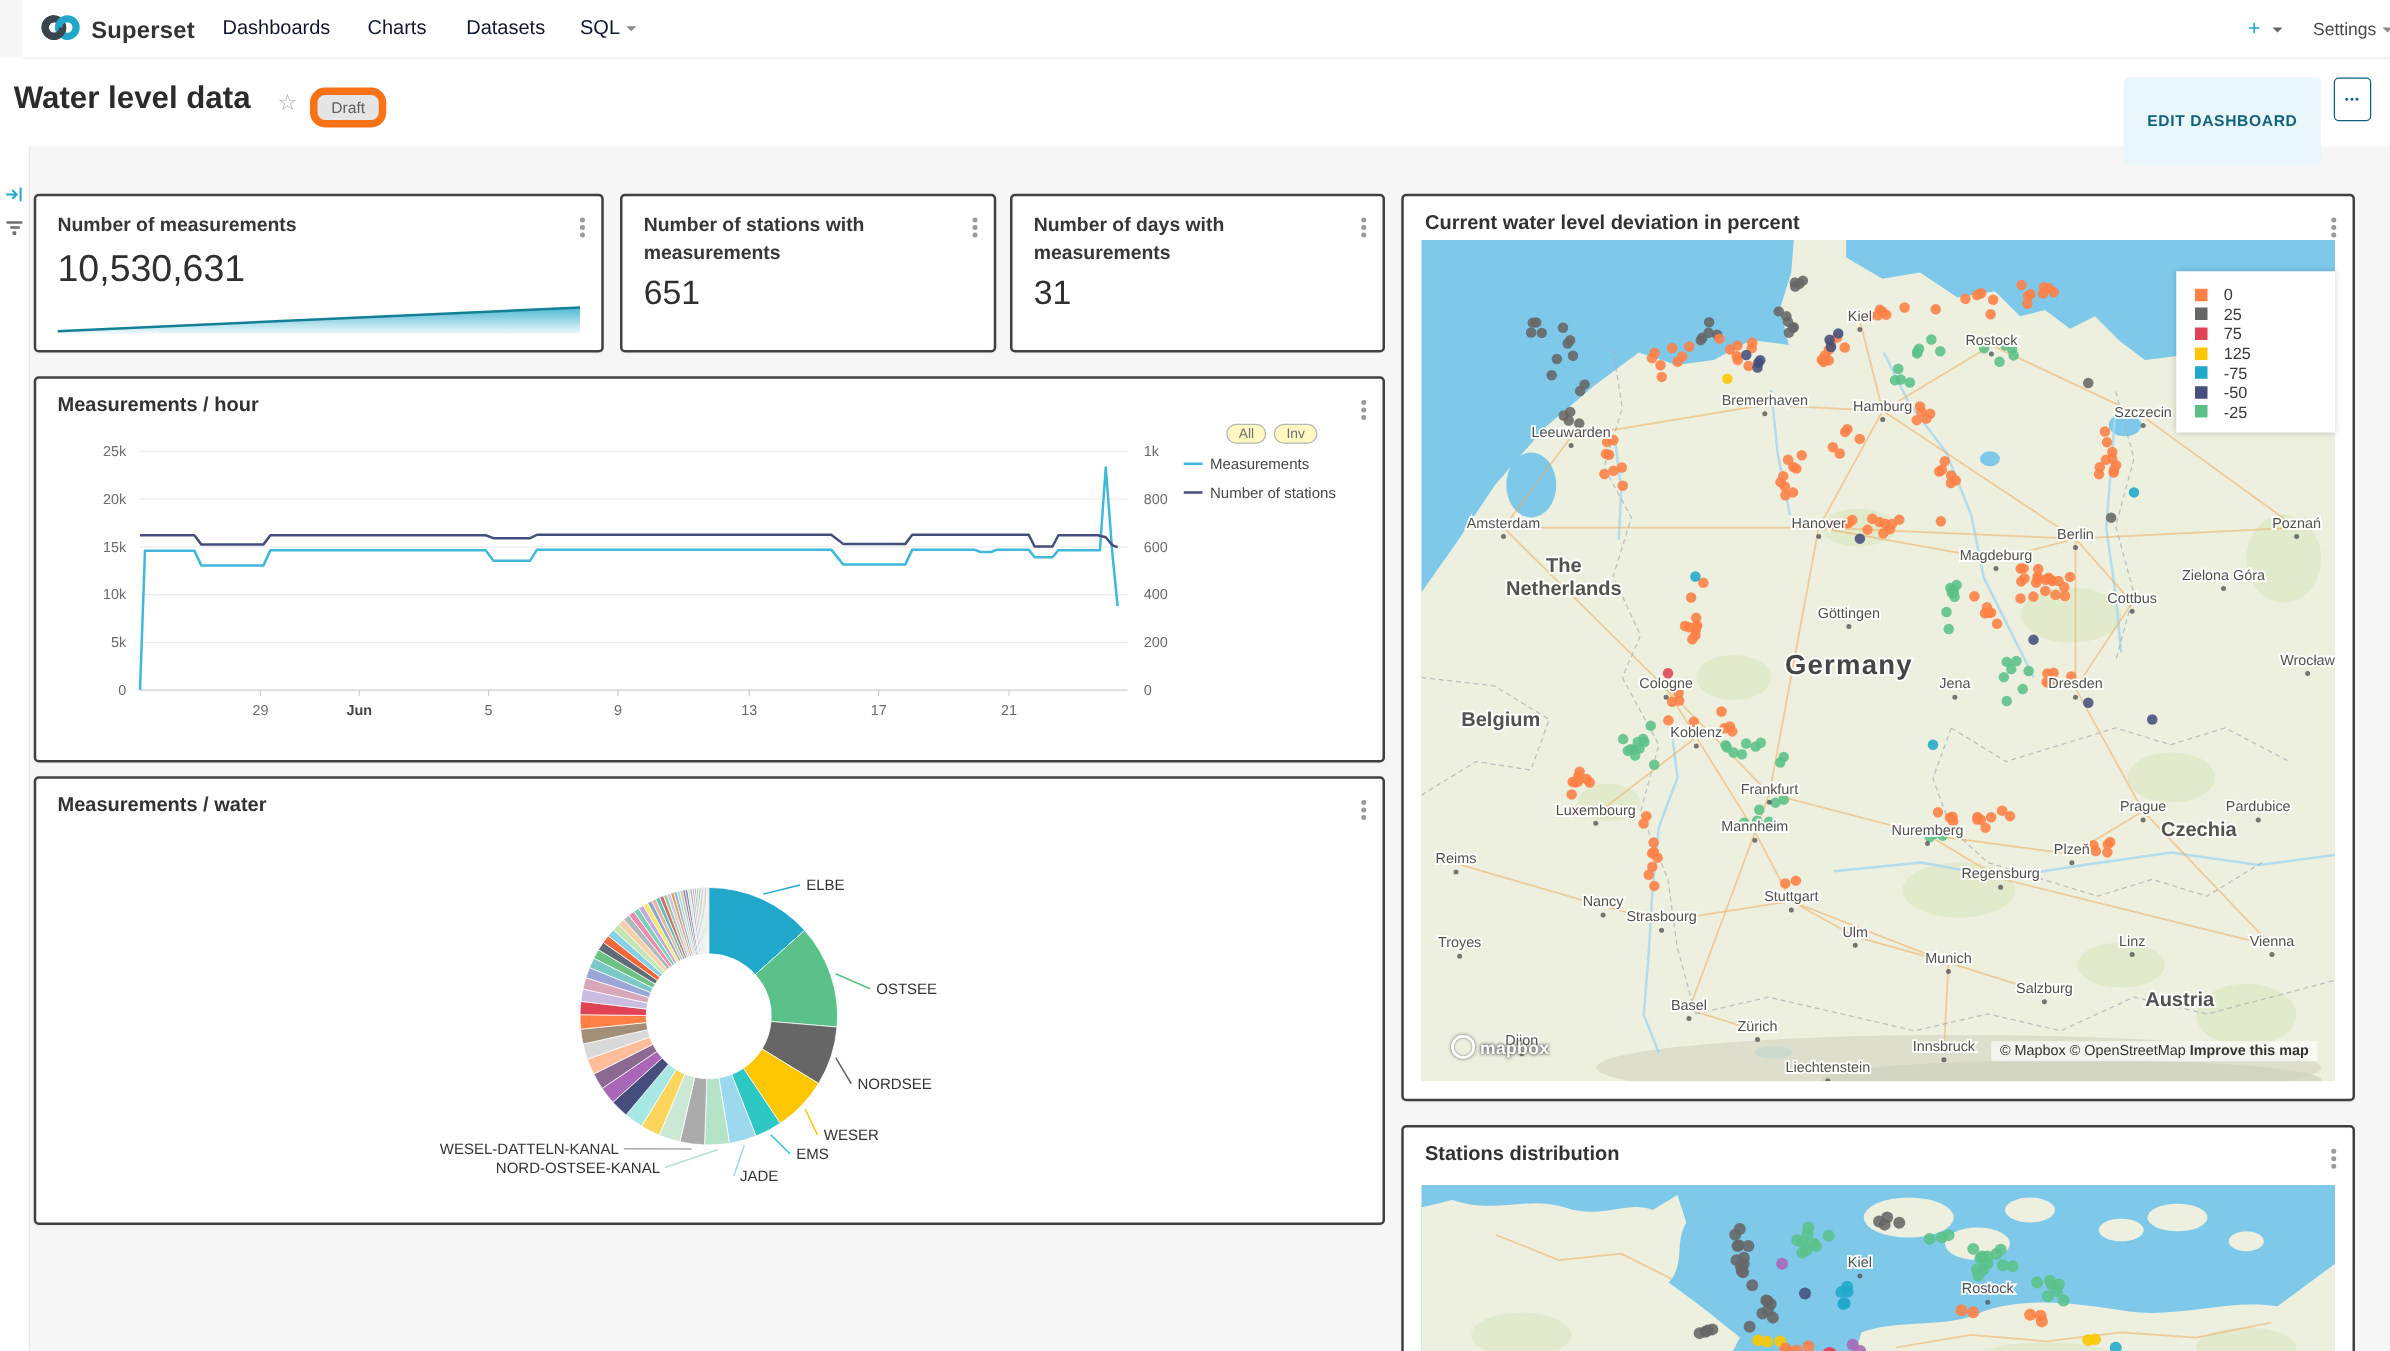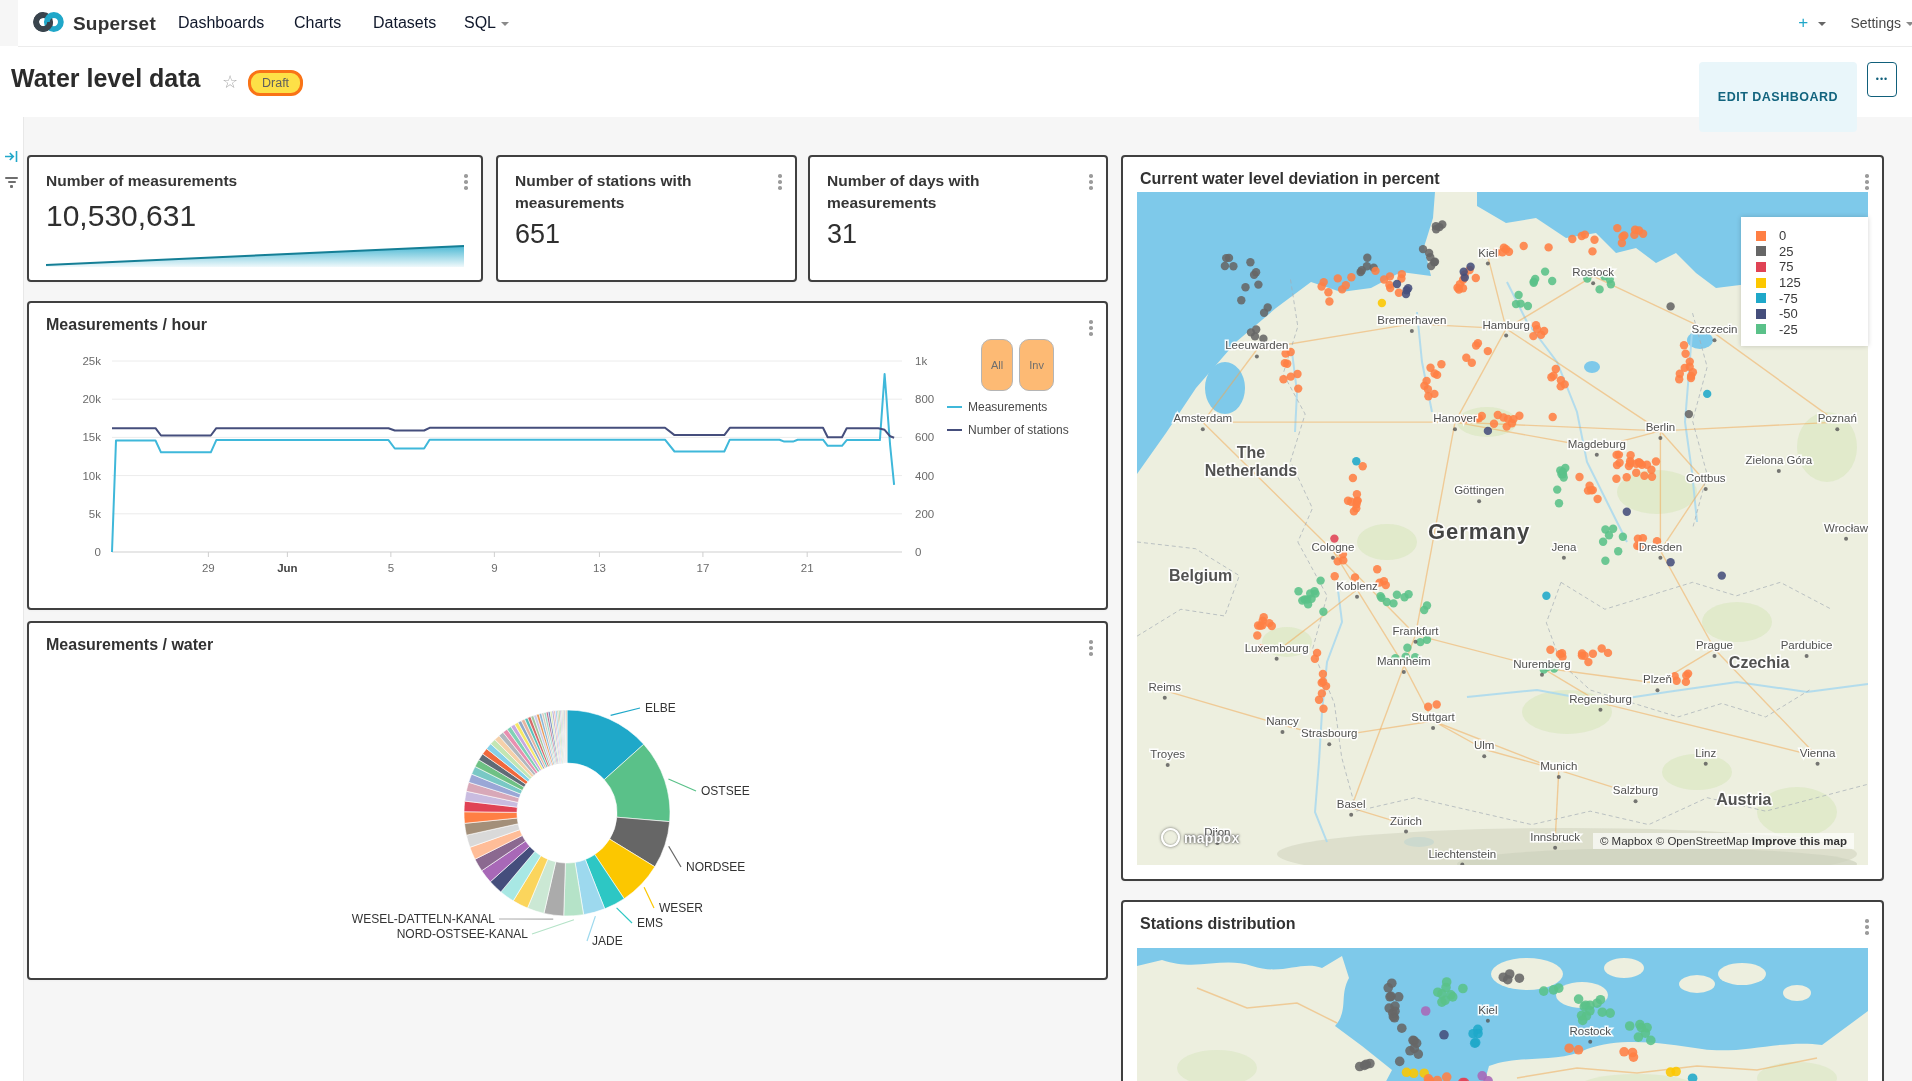--- a/index.html
+++ b/index.html
@@ -10,21 +10,21 @@
   #brand .brandname{font-size:19px;font-weight:bold;color:#333;letter-spacing:.2px;}
   .navitem{position:absolute;top:0;height:46px;line-height:46px;font-size:16px;color:#0f172a;cursor:pointer;}
   .caret{display:inline-block;margin-left:5px;border-left:4px solid transparent;border-right:4px solid transparent;border-top:4px solid #8a8a8a;vertical-align:2px;}
   #nav-plus{position:absolute;right:104px;top:0;height:46px;line-height:46px;color:#20A7C9;font-size:17px;cursor:pointer;}
   #nav-plus .caret{border-top-color:#666;}
   #nav-settings{position:absolute;right:16px;top:0;height:46px;line-height:46px;font-size:14px;color:#484848;cursor:pointer;}
   
   #pagehead{position:absolute;left:0;top:46px;width:1912px;height:71px;background:#fff;z-index:20;}
   #page-title{position:absolute;left:11px;top:18px;font-size:25px;font-weight:bold;color:#2b2b2b;}
   #fav-star{position:absolute;left:222px;top:25px;font-size:18px;color:#ababab;cursor:pointer;}
-  #draft-badge{position:absolute;left:248px;top:24px;padding:3px 11px;background:#fde047;border:3px solid #f97316;border-radius:12px;font-size:12.5px;color:#5f5f5f;}
+  #draft-badge{position:absolute;left:248px;top:24px;padding:3px 11px;background:#e5e5e5;border:6px solid #f97316;border-radius:12px;font-size:12.5px;color:#5f5f5f;}
   #edit-btn{position:absolute;right:55px;top:16px;padding:28px 19px;background:#E9F6FA;color:#12647E;font-size:12.5px;font-weight:bold;letter-spacing:.5px;border-radius:4px;cursor:pointer;}
   #more-btn{position:absolute;right:15px;top:16px;width:28px;height:33px;border:1.5px solid #11607B;border-radius:4px;color:#11607B;font-size:9px;letter-spacing:1px;text-align:center;line-height:33px;cursor:pointer;background:#fff;}
   
   #filterbar{position:absolute;left:0;top:117px;width:23px;height:964px;background:#fff;border-right:1px solid #E8E8E8;z-index:5;}
   #expand-icon{position:absolute;left:4px;top:32px;cursor:pointer;}
   #funnel-icon{position:absolute;left:4px;top:60px;cursor:pointer;display:flex;flex-direction:column;align-items:center;gap:2px;width:15px;}
   #funnel-icon i{display:block;height:2.2px;background:#6E6E6E;border-radius:1px;}
   
   .card{position:absolute;background:#fff;border:2px solid #404040;border-radius:4px;box-shadow:0 1px 2px rgba(0,0,0,.03);}
   .panel-title{position:absolute;left:17px;top:13px;font-size:16px;font-weight:bold;color:#323232;}
@@ -41,21 +41,21 @@
   #linePanel{left:27px;top:301px;width:1077px;height:305px;}
   #donutPanel{left:27px;top:621px;width:1077px;height:355px;}
   #mapPanel{left:1121px;top:155px;width:759px;height:722px;}
   #stationsPanel{left:1121px;top:900px;width:759px;height:200px;}
   .mapbox-area{position:absolute;left:14px;overflow:hidden;background:#EDEFDF;}
   #bigmap-area{top:35px;width:731px;height:673px;}
   #stationsmap-area{top:46px;width:731px;height:140px;}
   
   #lc-legend{position:absolute;left:918px;top:36px;width:158px;}
   #lc-pills{margin-left:34px;display:flex;gap:6px;}
-  #lc-pills span{border:1px solid #b5b5b5;border-radius:10px;color:#6e6e6e;font-size:11px;padding:19px 9px;cursor:pointer;background:#fdba74;}
+  #lc-pills span{border:1px solid #b5b5b5;border-radius:10px;color:#6e6e6e;font-size:11px;padding:1px 9px;cursor:pointer;background:#fef9c3;}
   .lc-entry{display:flex;align-items:center;gap:6px;margin-top:9px;font-size:12px;color:#484848;cursor:pointer;}
   .lc-entry i{display:inline-block;width:15px;height:2.5px;}
   
   .maplegend{position:absolute;right:14px;top:60px;width:112px;background:#fff;box-shadow:0 0 5px rgba(0,0,0,.18);padding:11px 0 9px 15px;z-index:6;}
   .ml-row{display:flex;align-items:center;gap:13px;height:15.6px;font-size:13px;color:#3a3a3a;}
   .ml-row i{width:10px;height:10px;display:inline-block;}
   
   .attrib{position:absolute;right:14px;bottom:16px;background:rgba(255,255,255,.65);padding:2px 7px;font-size:11.5px;color:#333;z-index:6;white-space:nowrap;}
   .attrib b{cursor:pointer;}
   #mapbox-logo{position:absolute;left:24px;bottom:18px;z-index:6;display:flex;align-items:center;gap:4px;color:#fff;font-weight:bold;font-size:14px;letter-spacing:.3px;text-shadow:0 0 3px rgba(80,80,80,.95),0 0 2px rgba(80,80,80,.9);}

